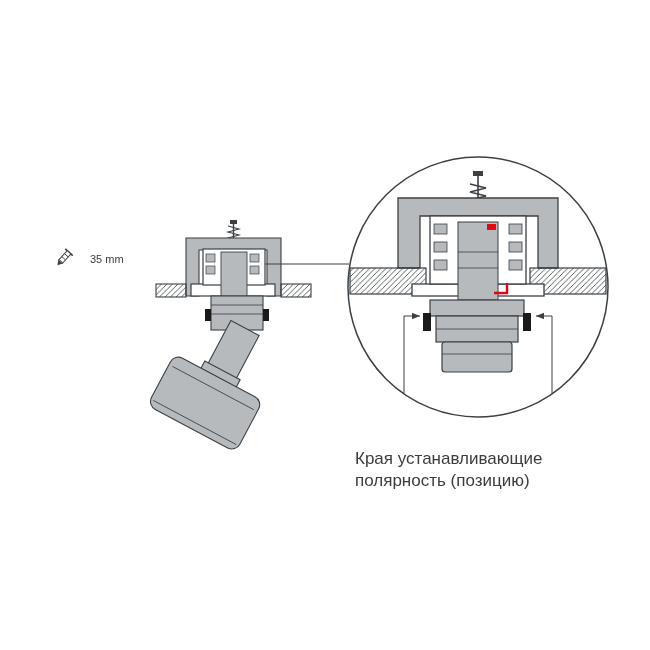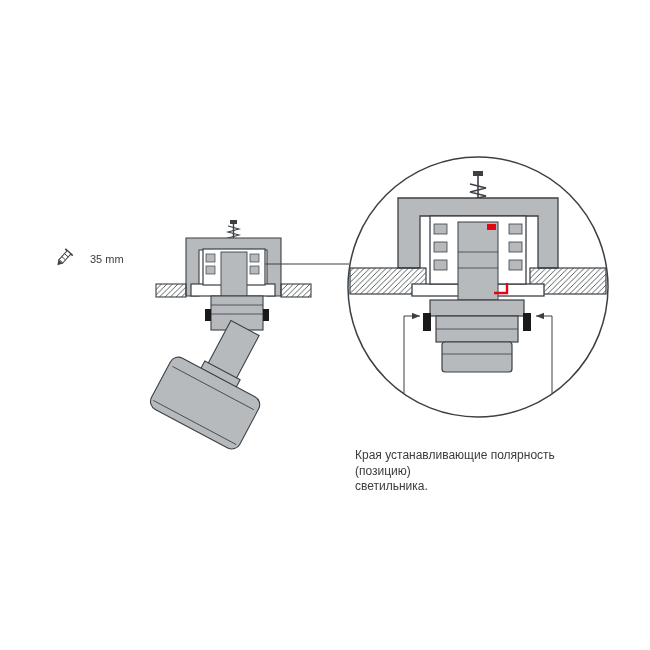--- a/index.html
+++ b/index.html
@@ -3,21 +3,21 @@
 <meta charset="utf-8">
 <style>
   html,body{margin:0;padding:0;}
   body{
     width:650px;height:650px;background:#ffffff;position:relative;
     font-family:"Liberation Sans",sans-serif;overflow:hidden;
   }
   svg{position:absolute;left:0;top:0;}
   .caption{
     position:absolute;left:355px;top:448px;width:252px;
-    font-size:12px;line-height:1.3;color:#3c3c3b;
+    font-size:17px;line-height:1.3;color:#3c3c3b;
   }
   .caption span{display:block;}
   text{fill:#3c3c3b;font-family:"Liberation Sans",sans-serif;}
 </style>
 </head>
 <body>
 
 <svg width="650" height="650" viewBox="0 0 650 650">
   <defs>
     <pattern id="hatch" patternUnits="userSpaceOnUse" width="5.5" height="5.5">
@@ -132,14 +132,13 @@
         <line x1="552" y1="316" x2="536" y2="316" stroke="#3b4045" stroke-width="1.1" marker-end="url(#arrow)"></line>
       </g>
     </g>
 
     <circle cx="478" cy="287" r="130" fill="none" stroke="#3b4045" stroke-width="1.5"></circle>
   </g>
 </svg>
 
 <div class="caption">
   <span>Края устанавливающие полярность (позицию)</span>
-  <span>светильника.</span>
 </div>
 
 </body></html>

